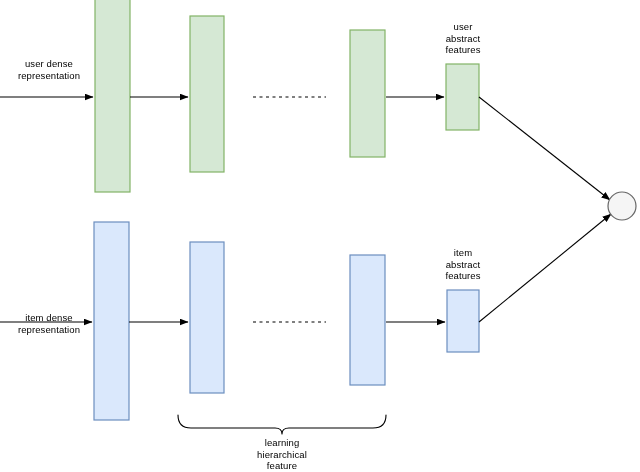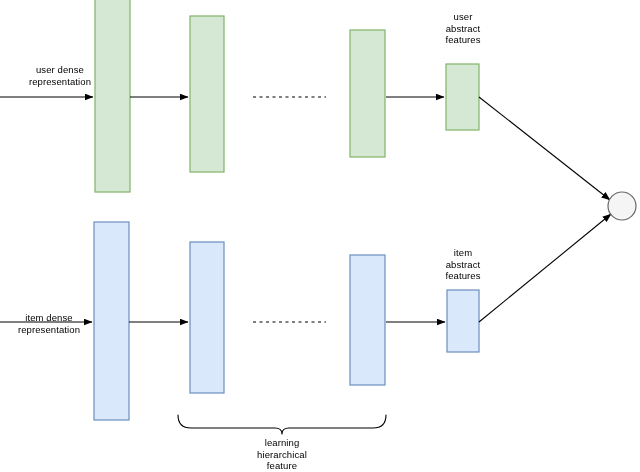--- a/index.html
+++ b/index.html
@@ -68,27 +68,27 @@
     <line x1="129" y1="322" x2="188" y2="322" stroke="#000000" stroke-width="1.2" marker-end="url(#arrowhead)"></line>
     <line x1="253" y1="322" x2="326" y2="322" stroke="#000000" stroke-width="1.2" stroke-dasharray="3 3.5"></line>
     <line x1="386" y1="322" x2="445" y2="322" stroke="#000000" stroke-width="1.2" marker-end="url(#arrowhead)"></line>
     <line x1="479" y1="322" x2="611" y2="214" stroke="#000000" stroke-width="1.1" marker-end="url(#arrowhead)"></line>
 
     <circle cx="622" cy="206" r="14" fill="#f5f5f5" stroke="#666666" stroke-width="1.2"></circle>
 
     <path d="M 178 415 Q 178 428 191 428 L 275 428 Q 282 428 282 434 Q 282 428 289 428 L 373 428 Q 386 428 386 415" fill="none" stroke="#000000" stroke-width="1.1" stroke-linecap="round" stroke-linejoin="round"></path>
   </svg>
 
-  <div class="node-label label-left" style="left: 14px; top: 58px; width: 92px; margin-top: 6px;">user dense
+  <div class="node-label label-left" style="left: 3px; top: 58px; width: 92px;">user dense
 representation</div>
 
   <div class="node-label label-left" style="left: 3px; top: 284px; width: 92px; margin-top: 28px;">item dense
 representation</div>
 
-  <div class="node-label" style="left: 425px; top: 11px; width: 76px;">user
+  <div class="node-label" style="left: 425px; top: 21px; width: 76px;">user
 abstract
 features</div>
 
   <div class="node-label" style="left: 425px; top: 247px; width: 76px;">item
 abstract
 features</div>
 
 
   <div class="node-label" style="left: 222px; top: 437px; width: 120px;">learning
 hierarchical

